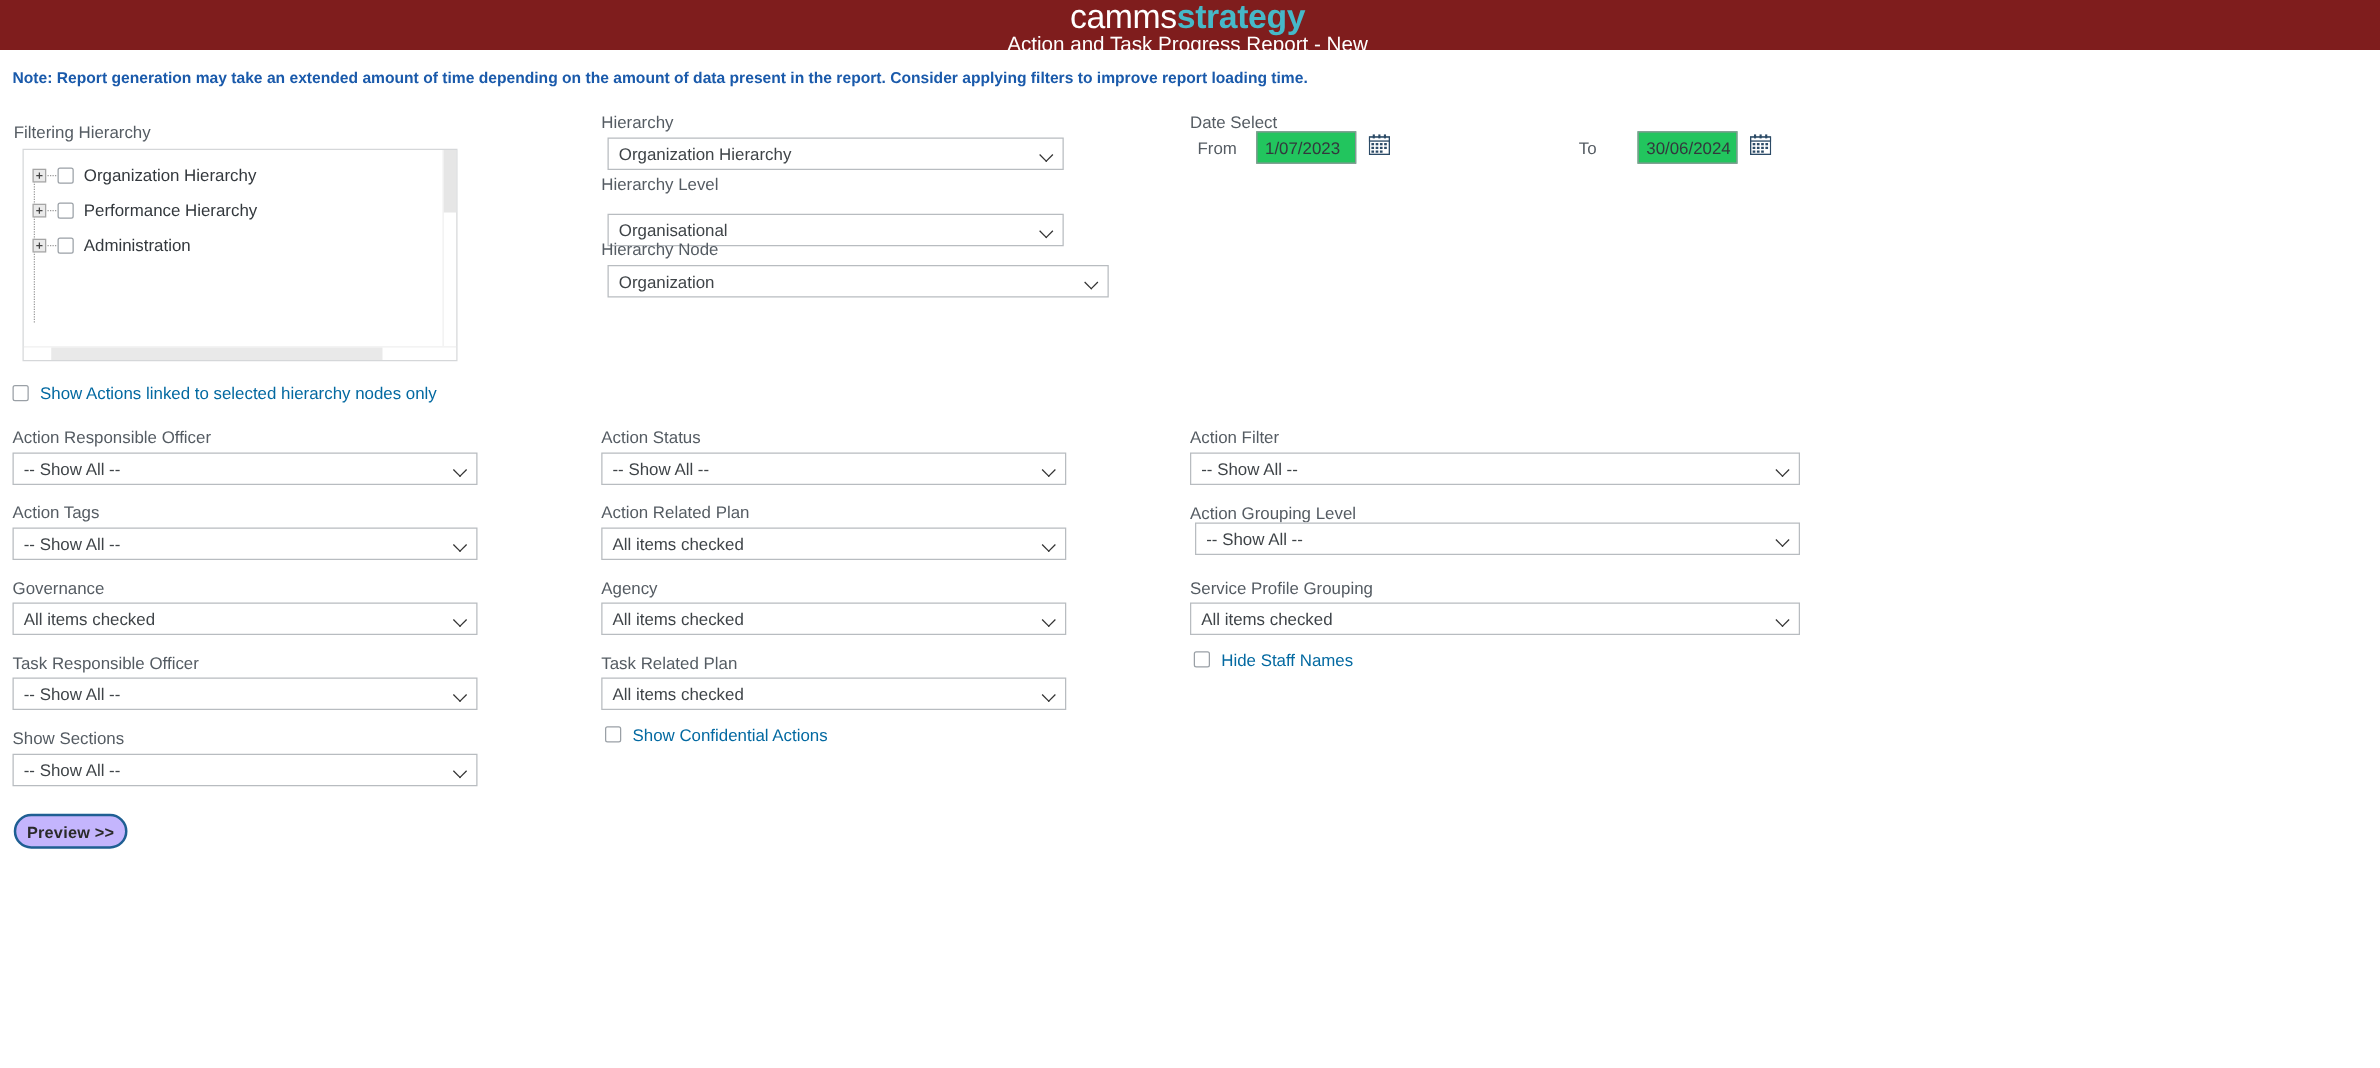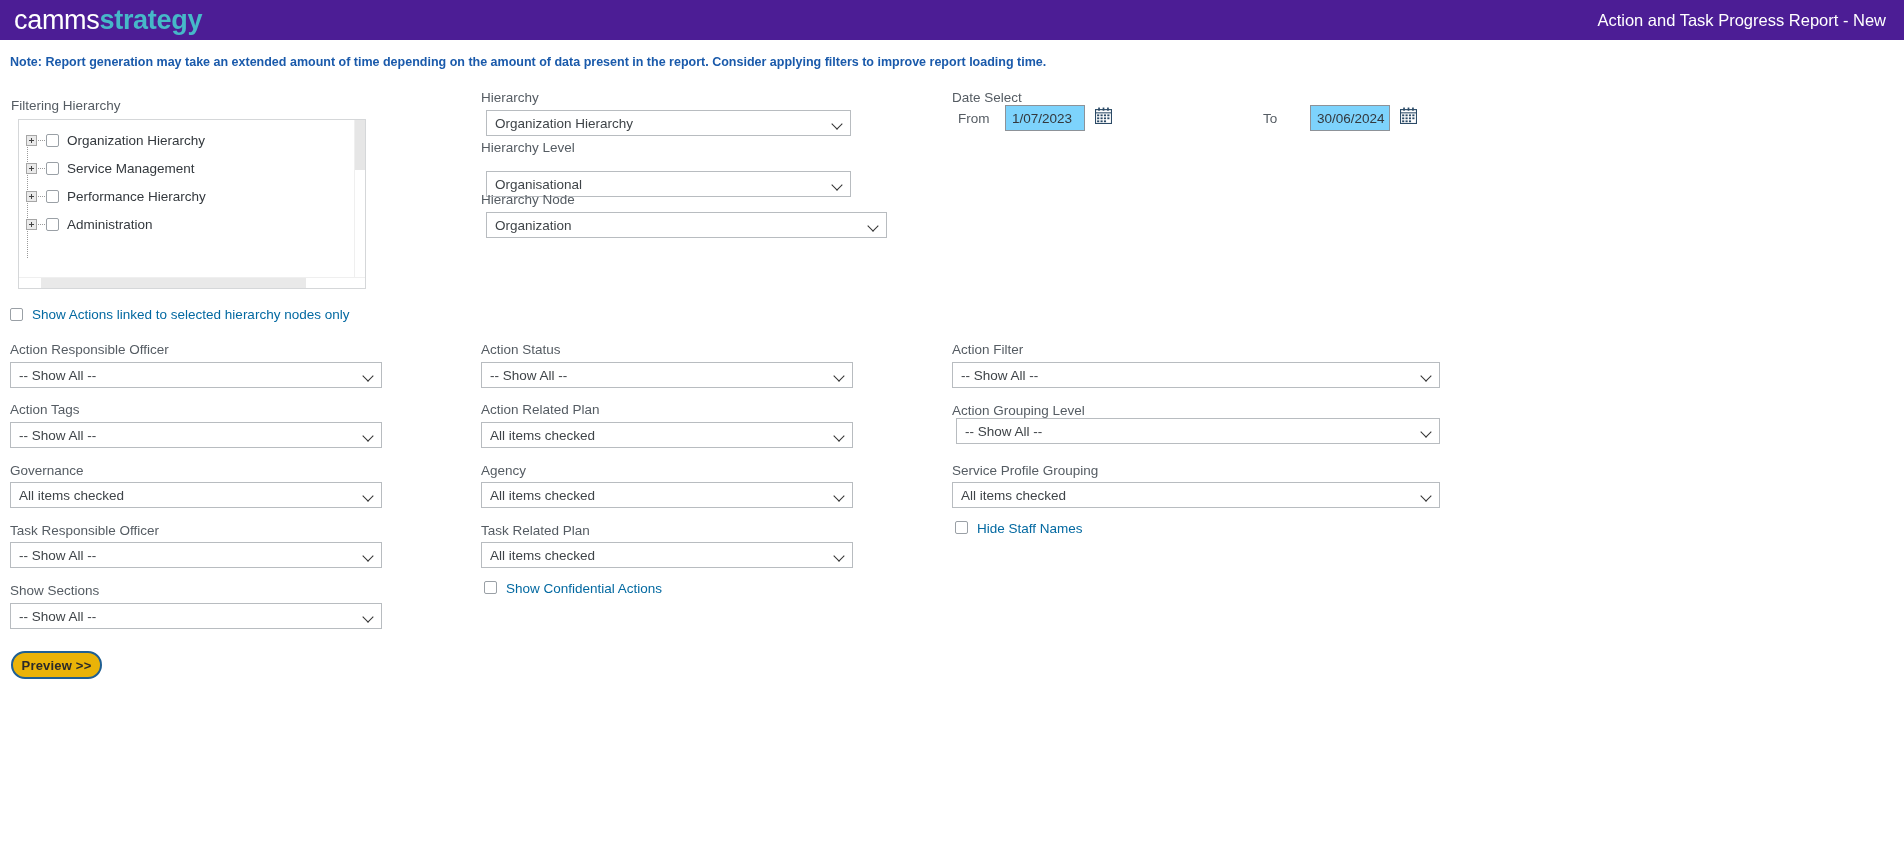--- a/index.html
+++ b/index.html
@@ -10,25 +10,26 @@
     background: #ffffff;
     font-family: "Liberation Sans", sans-serif;
     overflow: hidden;
   }
 
   
   .app-header {
     position: absolute;
     left: 0; top: 0;
     width: 1904px; height: 40px;
-    background: #4c1d95;
+    background: #7f1d1d;
     display: flex;
     align-items: center;
     justify-content: space-between;
     padding: 0 18px 0 14px;
+    flex-direction: column;
   }
   .logo {
     font-size: 27px;
     letter-spacing: -0.3px;
     line-height: 1;
     white-space: nowrap;
   }
   .logo .camms { color: #ffffff; font-weight: 400; }
   .logo .strategy { color: #46b8c8; font-weight: 700; }
   .header-title {
@@ -71,21 +72,21 @@
   .sel::after {
     content: "";
     position: absolute;
     right: 9px; top: 9px;
     width: 7px; height: 7px;
     border-right: 1.6px solid #333;
     border-bottom: 1.6px solid #333;
     transform: rotate(45deg);
   }
   .txtbox {
-    background: #7dd3fc;
+    background: #22c55e;
     border: 1px solid #8d9298;
     height: 24px;
     display: flex;
     align-items: center;
     padding: 12px 6px;
     font-size: 13.5px;
     color: #33383d;
     white-space: nowrap;
   }
 
@@ -221,21 +222,21 @@
   .conf-row { position: absolute; left: 484px; top: 581px; align-items: flex-start; }
   .hide-staff-row { position: absolute; left: 955px; top: 521px; align-items: flex-start; }
 
   
   .preview-btn {
     position: absolute;
     left: 11px; top: 651px;
     width: 91px; height: 28px;
     border: 2px solid #1f5f93;
     border-radius: 14px;
-    background: #eab308;
+    background: #c4b5fd;
     color: #2a2a2a;
     font-size: 13px;
     font-weight: bold;
     display: flex;
     align-items: center;
     justify-content: center;
     font-family: "Liberation Sans", sans-serif;
     cursor: pointer;
     letter-spacing: 0.2px;
     text-align: center;
@@ -260,26 +261,20 @@
     <div class="vert-conn" style="top:20px; height:118px;"></div>
 
     <div class="tree-row">
       <span class="plus-box"></span>
       <span class="dash-conn"></span>
       <span class="cbx"></span>
       <span class="tree-label">Organization Hierarchy</span>
     </div>
 
 
-    <div class="tree-row">
-      <span class="plus-box"></span>
-      <span class="dash-conn"></span>
-      <span class="cbx"></span>
-      <span class="tree-label">Service Management</span>
-    </div>
 
     <div class="tree-row">
       <span class="plus-box"></span>
       <span class="dash-conn"></span>
       <span class="cbx"></span>
       <span class="tree-label">Performance Hierarchy</span>
     </div>
 
     <div class="tree-row">
       <span class="plus-box"></span>

